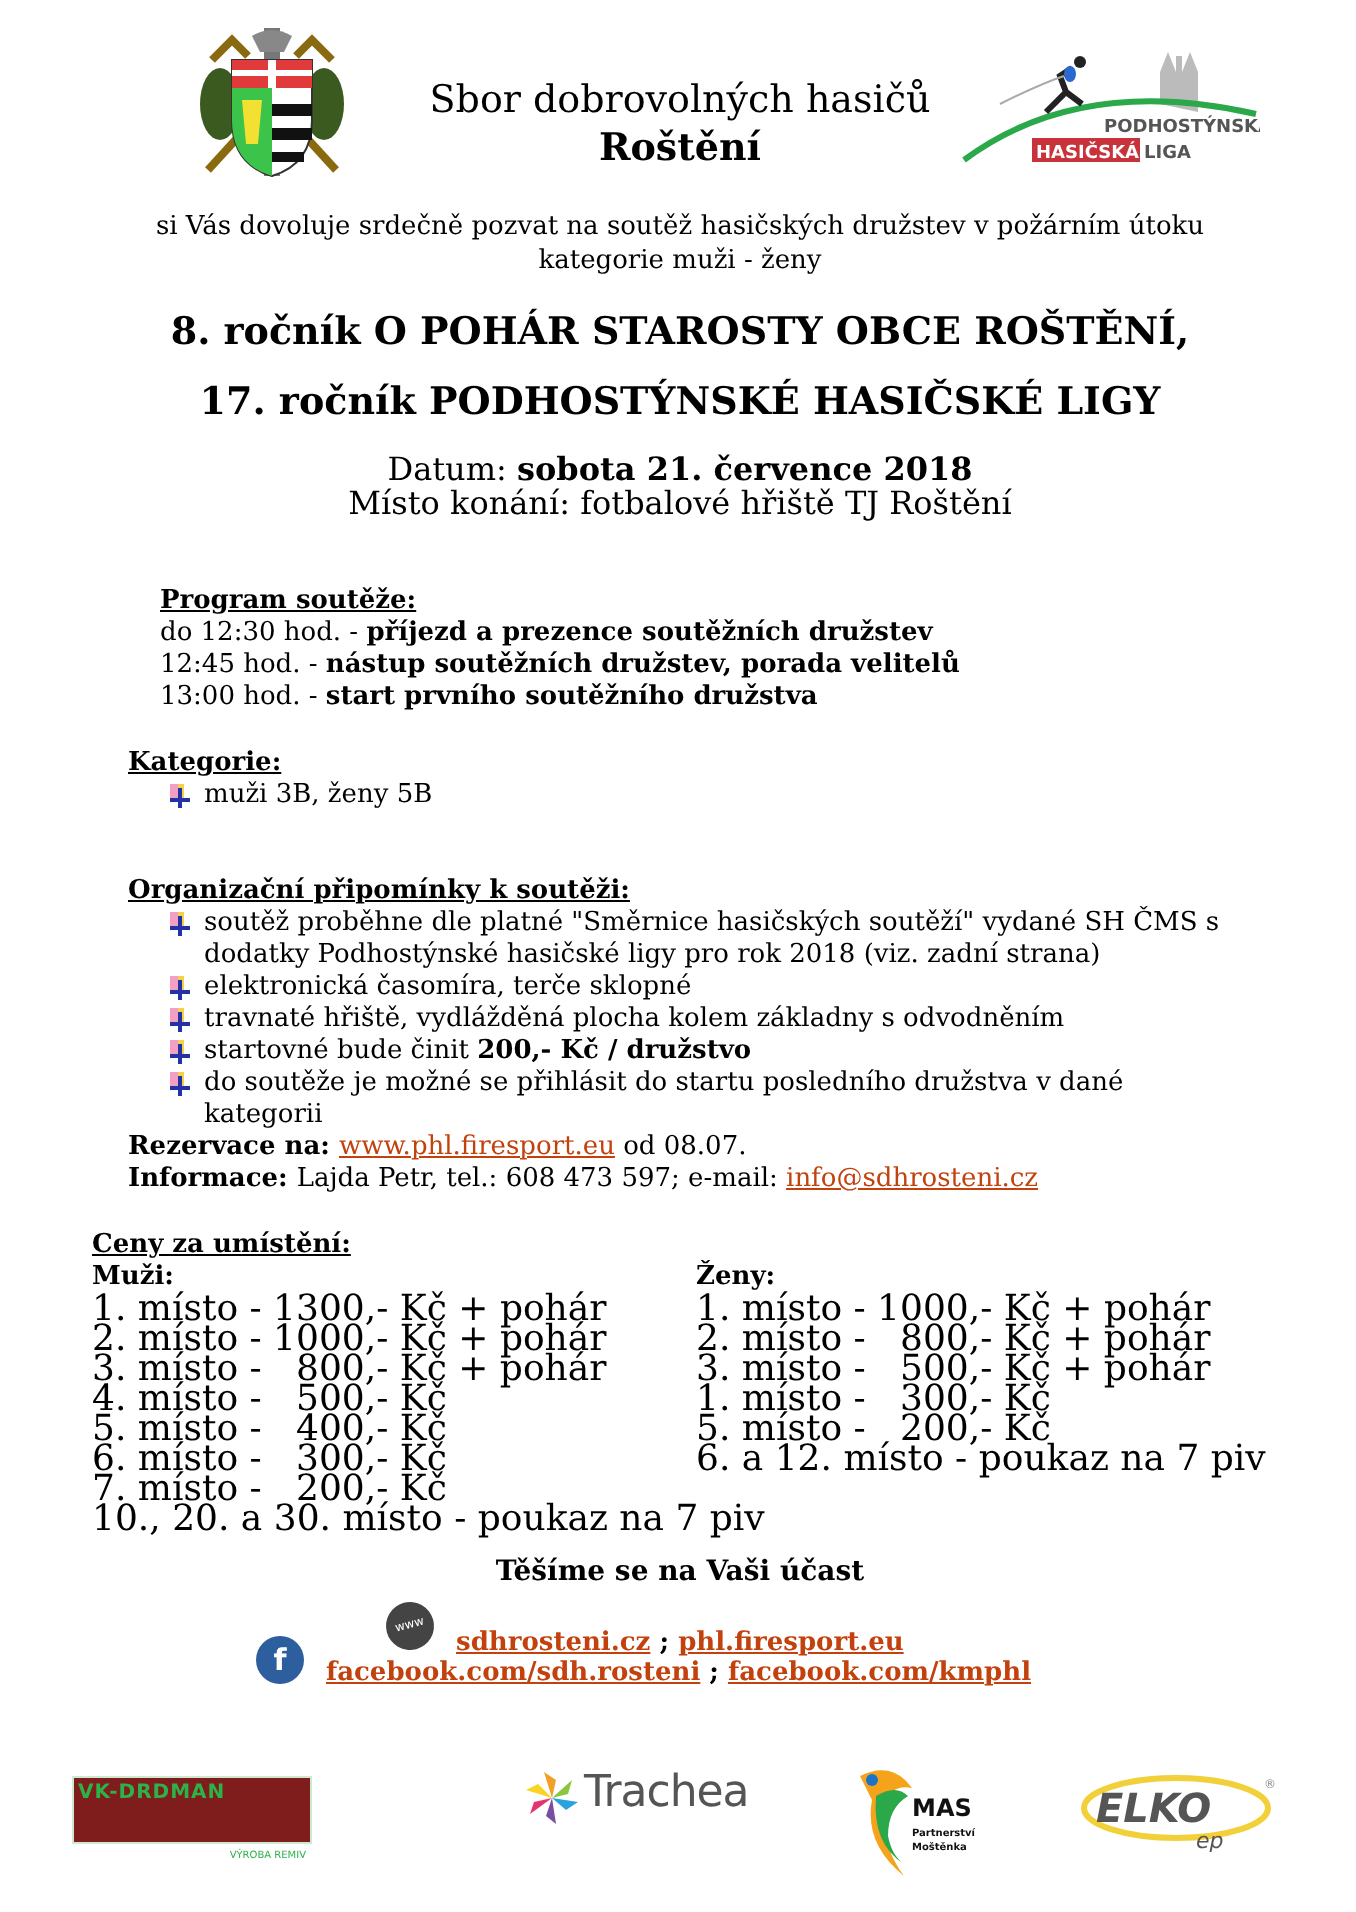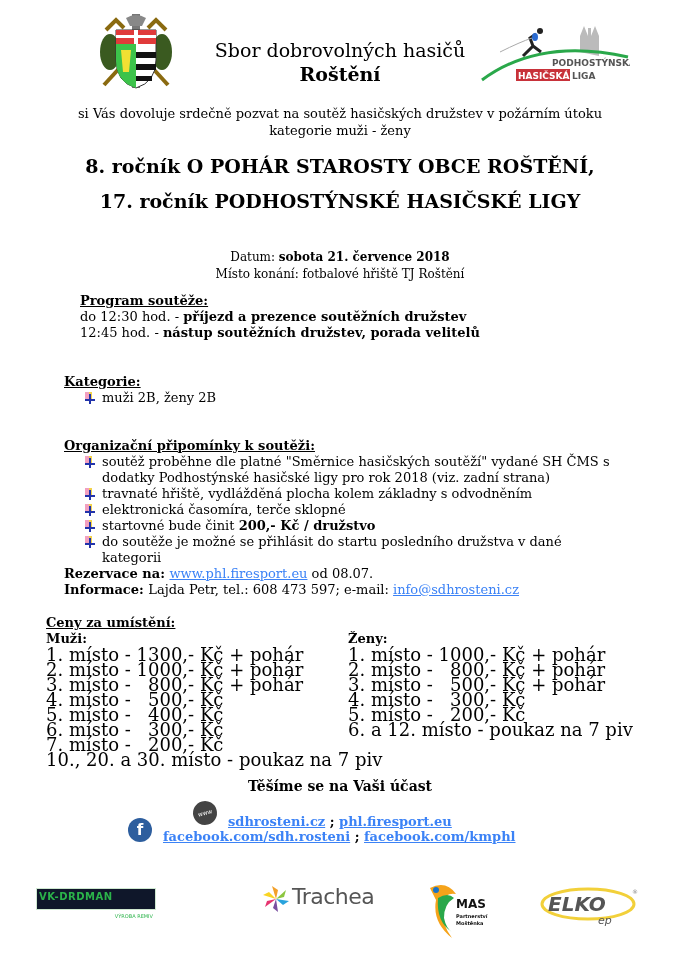--- a/index.html
+++ b/index.html
@@ -2,54 +2,54 @@
 <html><head>
 <meta charset="utf-8">
 <style>
   * { box-sizing: border-box; margin: 0; padding: 0; }
   html, body { width: 678px; height: 956px; background: #fff; overflow: hidden; }
   body { position: relative; font-family: "DejaVu Serif", serif; color: #000; }
   .abs { position: absolute; }
   .dserif { font-family: "DejaVu Serif", serif; }
   .center { text-align: center; }
   .bold { font-weight: bold; }
-  a.link { color: #3b82f6; text-decoration: underline; }
+  a.link { color: #c2410c; text-decoration: underline; }
   .heading-u { font-weight: bold; text-decoration: underline; font-size: 13px; }
   .line { font-size: 13px; line-height: 16px; white-space: nowrap; }
   .small { font-size: 18px; line-height: 15px; white-space: nowrap; }
 
   
   #crest { left: 96px; top: 10px; width: 80px; height: 82px; }
   #header-org { left: 190px; top: 38px; width: 300px; font-size: 19px; line-height: 24px; }
   #league-logo { left: 480px; top: 22px; width: 150px; height: 62px; }
 
   #invite { left: 60px; top: 105px; width: 560px; font-size: 13px; line-height: 17px; }
   #title1 { left: 30px; top: 155px; width: 620px; font-size: 19px; }
   #title2 { left: 30px; top: 190px; width: 620px; font-size: 19px; }
-  #date { left: 60px; top: 249px; width: 560px; font-size: 12px; line-height: 17px; }
+  #date { left: 60px; top: 226px; width: 560px; font-size: 16px; line-height: 17px; }
 
   #program { left: 80px; top: 293px; }
   #kategorie { left: 64px; top: 374px; }
   #organizacni { left: 64px; top: 438px; }
   #rezervace { left: 64px; top: 566px; }
   #ceny { left: 46px; top: 615px; }
   #zeny { left: 348px; top: 631px; }
 
   ul.bullets { list-style: none; margin-left: 20px; }
   ul.bullets li { position: relative; padding-left: 18px; font-size: 13px; line-height: 16px; }
   .bullet-icon { position: absolute; left: 0; top: 2px; width: 12px; height: 13px; }
 
   #closing { left: 60px; top: 778px; width: 560px; font-size: 14px; }
   #web-icon { left: 193px; top: 801px; width: 24px; height: 24px; border-radius: 50%; background: #444; color:#fff; font-size:6px; text-align:center; line-height:24px; transform: rotate(-15deg); font-family:"DejaVu Sans",sans-serif; }
   #fb-icon { left: 128px; top: 818px; width: 24px; height: 24px; border-radius: 50%; background: #2d5e9e; color:#fff; font-family:"DejaVu Sans",sans-serif; font-weight:bold; font-size:15px; text-align:center; line-height:24px; }
   #links1 { left: 228px; top: 814px; font-size: 13px; font-weight: bold; }
   #links2 { left: 163px; top: 829px; font-size: 13px; font-weight: bold; text-align: center; }
 
   
-  #sp-vk { left: 36px; top: 888px; width: 120px; height: 22px; border: 1px solid #cfe8d0; background: #0f172a; }
+  #sp-vk { left: 36px; top: 888px; width: 120px; height: 34px; border: 1px solid #cfe8d0; background: #7f1d1d; }
   #sp-vk .t { position: absolute; left: 2px; top: 2px; color: #2bb34a; font-weight: bold; font-size: 10px; font-family: "DejaVu Sans", sans-serif; letter-spacing: 0.5px; }
   #sp-vk .s { position: absolute; right: 2px; bottom: -10px; color: #2bb34a; font-size: 5px; font-family: "DejaVu Sans", sans-serif; }
   #sp-trachea { left: 262px; top: 884px; height: 32px; }
   #sp-trachea .t { position: absolute; left: 30px; top: 0; color: #555; font-family: "DejaVu Sans", sans-serif; font-size: 22px; letter-spacing: -0.5px; }
   #sp-mas { left: 428px; top: 882px; width: 60px; height: 56px; }
   #sp-elko { left: 540px; top: 886px; width: 100px; height: 40px; text-align: right; }
 </style>
 </head>
 <body>
 
@@ -108,32 +108,33 @@
   </div>
   <div>
     <span>Místo konání: </span><span>fotbalové hřiště TJ Roštění</span>
   </div>
 </div>
 
 <div class="abs dserif" id="program">
   <div class="heading-u line">Program soutěže:</div>
   <div class="line"><span>do 12:30 hod. - </span><span class="bold">příjezd a prezence soutěžních družstev</span></div>
   <div class="line"><span>12:45 hod. - </span><span class="bold">nástup soutěžních družstev, porada velitelů</span></div>
+  <div class="line"><span>13:00 hod. - </span><span class="bold">start prvního soutěžního družstva</span></div>
 </div>
 
 <div class="abs dserif" id="kategorie">
   <div class="heading-u line">Kategorie:</div>
   <ul class="bullets">
     <li>
       <svg class="bullet-icon" viewBox="0 0 12 13">
           <rect x="1" y="0" width="4" height="8" fill="#f2a0c0"></rect>
           <rect x="5" y="0" width="3" height="9" fill="#f2d24a"></rect>
           <path d="M1 8 h10 M6 2 v10" stroke="#2233aa" stroke-width="2"></path>
         </svg>
-      <span>muži 2B, ženy 2B</span>
+      <span>muži 3B, ženy 5B</span>
     </li>
   </ul>
 </div>
 
 <div class="abs dserif" id="organizacni" style="width:560px;">
   <div class="heading-u line">Organizační připomínky k soutěži:</div>
   <ul class="bullets" style="width:530px;">
     <li>
       <svg class="bullet-icon" viewBox="0 0 12 13">
           <rect x="1" y="0" width="4" height="8" fill="#f2a0c0"></rect>
@@ -141,29 +142,29 @@
           <path d="M1 8 h10 M6 2 v10" stroke="#2233aa" stroke-width="2"></path>
         </svg>
       <span>soutěž proběhne dle platné "Směrnice hasičských soutěží" vydané SH ČMS s dodatky Podhostýnské hasičské ligy pro rok 2018 (viz. zadní strana)</span>
     </li>
     <li>
       <svg class="bullet-icon" viewBox="0 0 12 13">
           <rect x="1" y="0" width="4" height="8" fill="#f2a0c0"></rect>
           <rect x="5" y="0" width="3" height="9" fill="#f2d24a"></rect>
           <path d="M1 8 h10 M6 2 v10" stroke="#2233aa" stroke-width="2"></path>
         </svg>
+      <span>elektronická časomíra, terče sklopné</span>
+    </li>
+    <li>
+      <svg class="bullet-icon" viewBox="0 0 12 13">
+          <rect x="1" y="0" width="4" height="8" fill="#f2a0c0"></rect>
+          <rect x="5" y="0" width="3" height="9" fill="#f2d24a"></rect>
+          <path d="M1 8 h10 M6 2 v10" stroke="#2233aa" stroke-width="2"></path>
+        </svg>
       <span>travnaté hřiště, vydlážděná plocha kolem základny s odvodněním</span>
-    </li>
-    <li>
-      <svg class="bullet-icon" viewBox="0 0 12 13">
-          <rect x="1" y="0" width="4" height="8" fill="#f2a0c0"></rect>
-          <rect x="5" y="0" width="3" height="9" fill="#f2d24a"></rect>
-          <path d="M1 8 h10 M6 2 v10" stroke="#2233aa" stroke-width="2"></path>
-        </svg>
-      <span>elektronická časomíra, terče sklopné</span>
     </li>
     <li>
       <svg class="bullet-icon" viewBox="0 0 12 13">
           <rect x="1" y="0" width="4" height="8" fill="#f2a0c0"></rect>
           <rect x="5" y="0" width="3" height="9" fill="#f2d24a"></rect>
           <path d="M1 8 h10 M6 2 v10" stroke="#2233aa" stroke-width="2"></path>
         </svg>
       <span>startovné bude činit </span><span class="bold">200,- Kč / družstvo</span>
     </li>
     <li>
@@ -197,21 +198,21 @@
   <div class="small" style="white-space:pre">6. místo -   300,- Kč</div>
   <div class="small" style="white-space:pre">7. místo -   200,- Kč</div>
   <div class="small" style="white-space:pre">10., 20. a 30. místo - poukaz na 7 piv</div>
 </div>
 
 <div class="abs dserif" id="zeny">
   <div class="bold line">Ženy:</div>
   <div class="small" style="white-space:pre">1. místo - 1000,- Kč + pohár</div>
   <div class="small" style="white-space:pre">2. místo -   800,- Kč + pohár</div>
   <div class="small" style="white-space:pre">3. místo -   500,- Kč + pohár</div>
-  <div class="small" style="white-space:pre">4. místo -   300,- Kč</div>
+  <div class="small" style="white-space:pre">1. místo -   300,- Kč</div>
   <div class="small" style="white-space:pre">5. místo -   200,- Kč</div>
   <div class="small" style="white-space:pre">6. a 12. místo - poukaz na 7 piv</div>
 </div>
 
 <div class="abs center dserif bold" id="closing">Těšíme se na Vaši účast</div>
 
 <div class="abs" id="web-icon">www</div>
 <div class="abs" id="fb-icon">f</div>
 
 <div class="abs dserif" id="links1">

